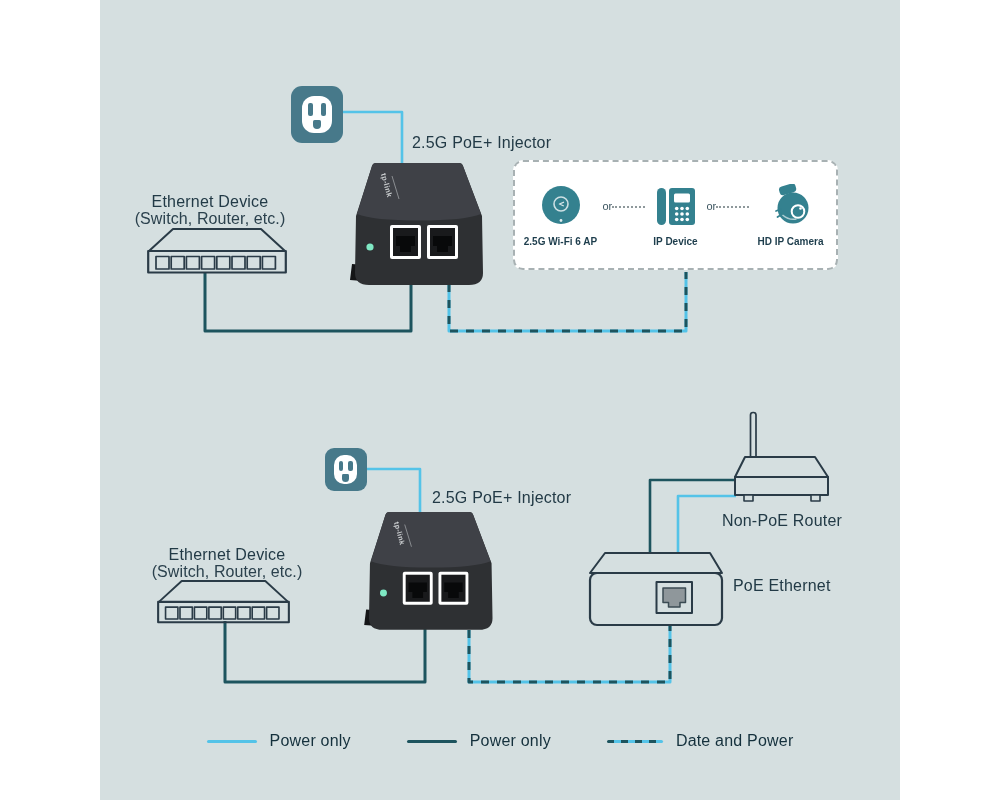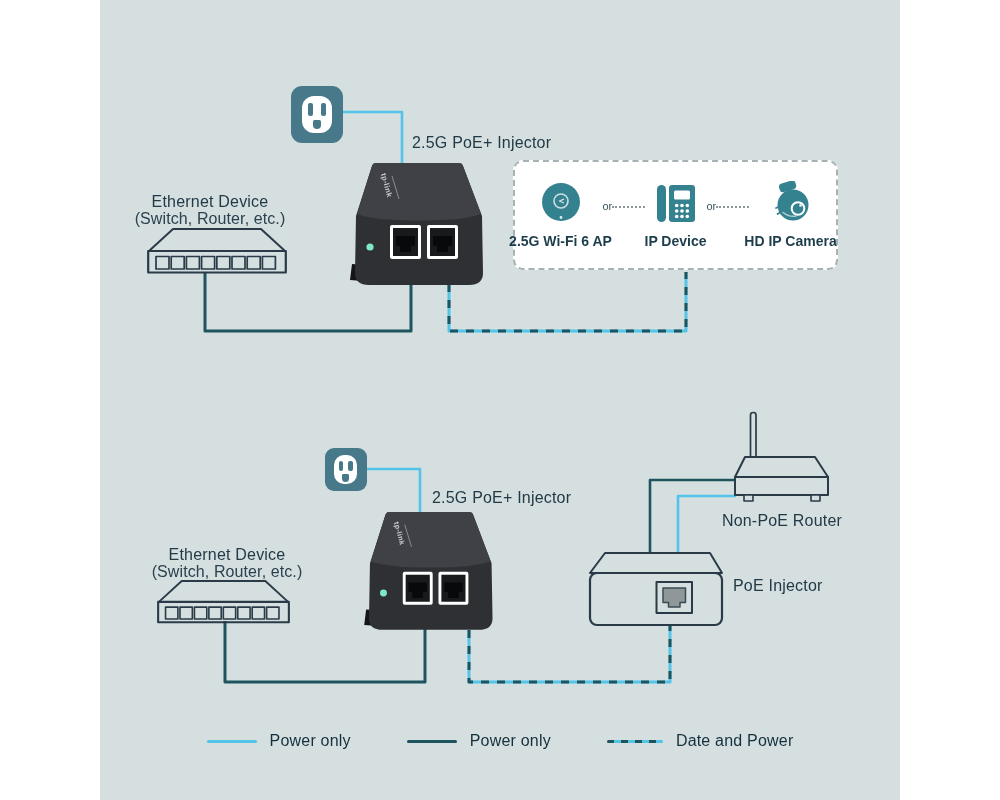--- a/index.html
+++ b/index.html
@@ -23,21 +23,21 @@
   .outlet .ground { position:absolute; background:#47798a; border-radius:2px 2px 5px 5px; }
 
   
   .devices-box {
     position:absolute; left:513px; top:160px; width:325px; height:110px;
     background:#ffffff; border:2px dashed #a8b1b3; border-radius:10px;
     display:flex; align-items:center; justify-content:center; gap:0;
   }
   .pd-item { display:flex; flex-direction:column; align-items:center; width:84px; }
   .pd-item.narrow { width:62px; }
-  .pd-label { margin-top:4px; font-size:14px; font-weight:700; color:#1d3d4c; white-space:nowrap; letter-spacing:0; }
+  .pd-label { margin-top:4px; font-size:10px; font-weight:700; color:#1d3d4c; white-space:nowrap; letter-spacing:0; }
   .or-sep { display:flex; flex-direction:row; align-items:center; width:42px; transform:translateY(-9px); }
   .or-text { font-size:11px; color:#3c5560; }
   .or-dots { width:40px; border-bottom:2px dotted #8e989b; margin-top:1px; }
 
   
   .legend { position:absolute; left:100px; top:732px; width:800px; display:flex; justify-content:center; align-items:center; gap:56px; }
   .legend-item { display:flex; align-items:center; gap:13px; }
   .sample { height:3px; border-radius:1.5px; }
   .sample.power { width:50px; background:#54c3e8; }
   .sample.data { width:50px; background:#1d545e; }
@@ -171,21 +171,21 @@
 
   <div class="lbl" style="left:412px; top:134px;">2.5G PoE+ Injector</div>
   <div class="lbl center" style="left:210px; top:193px;">Ethernet Device</div>
   <div class="lbl center sub" style="left:210px; top:210px;">(Switch, Router, etc.)</div>
 
   <div class="lbl" style="left:432px; top:489px;">2.5G PoE+ Injector</div>
   <div class="lbl center" style="left:227px; top:546px;">Ethernet Device</div>
   <div class="lbl center sub" style="left:227px; top:563px;">(Switch, Router, etc.)</div>
 
   <div class="lbl center" style="left:782px; top:512px;">Non-PoE Router</div>
-  <div class="lbl" style="left:733px; top:577px;">PoE Injector</div>
+  <div class="lbl" style="left:733px; top:577px;">PoE Ethernet</div>
 
   <div class="devices-box">
     <div class="pd-item">
       <span>
         <svg width="44" height="44" viewBox="0 0 44 44">
           <circle cx="22" cy="21" r="19" fill="#34818f"></circle>
           <circle cx="22" cy="20" r="7" fill="none" stroke="rgba(255,255,255,0.75)" stroke-width="1.6"></circle>
           <path d="M25,18.2 l-4.6,1.8 l4.4,2" fill="none" stroke="rgba(255,255,255,0.8)" stroke-width="1.3" stroke-linejoin="round"></path>
           <circle cx="22" cy="36.5" r="1.4" fill="rgba(255,255,255,0.85)"></circle>
         </svg>

